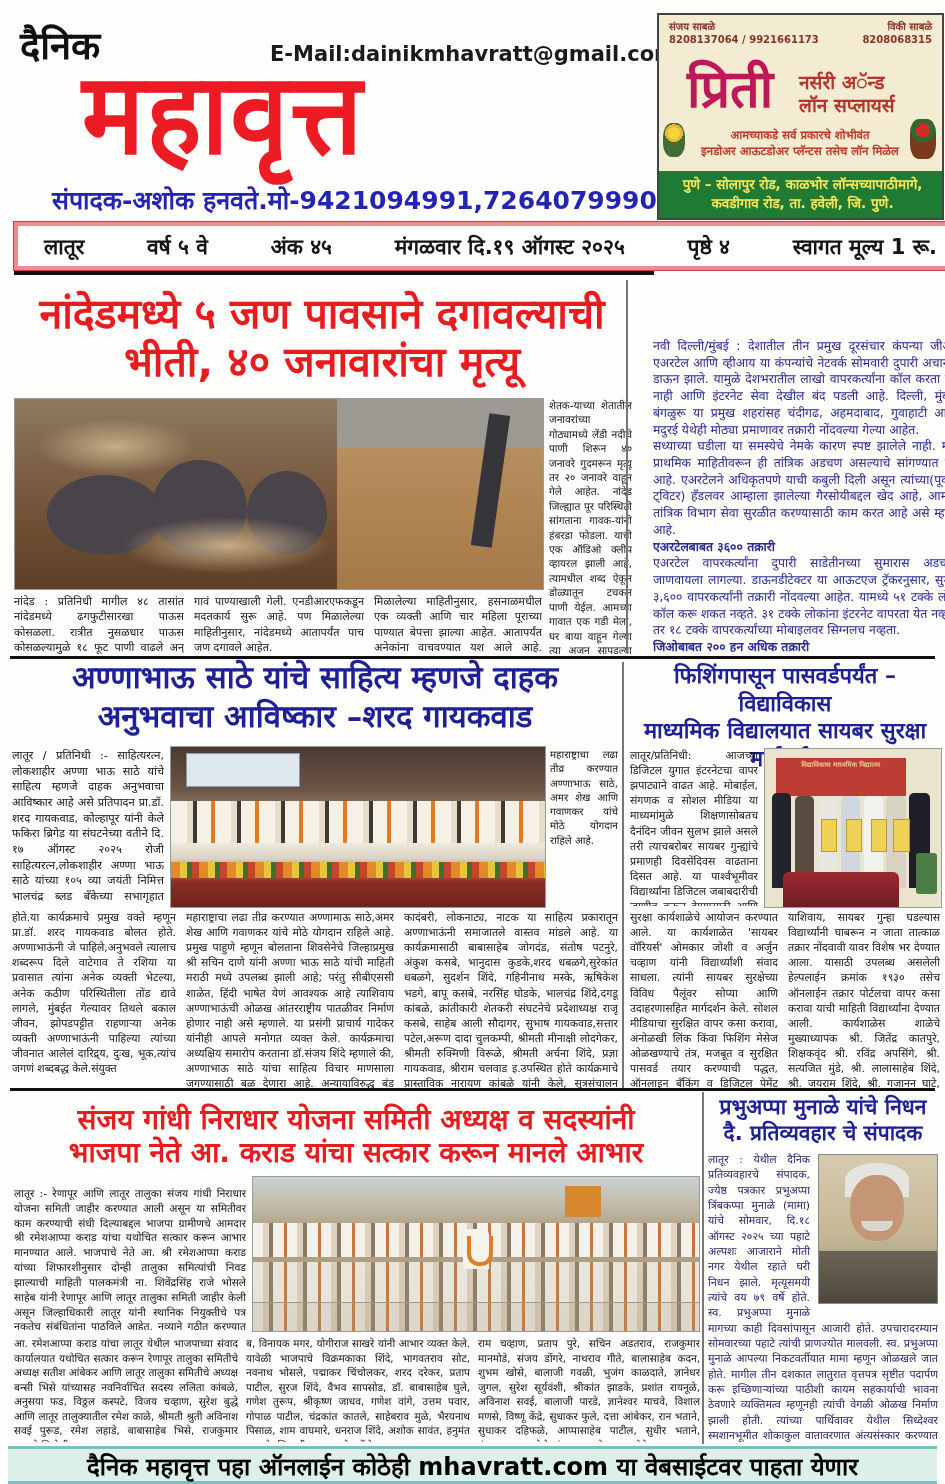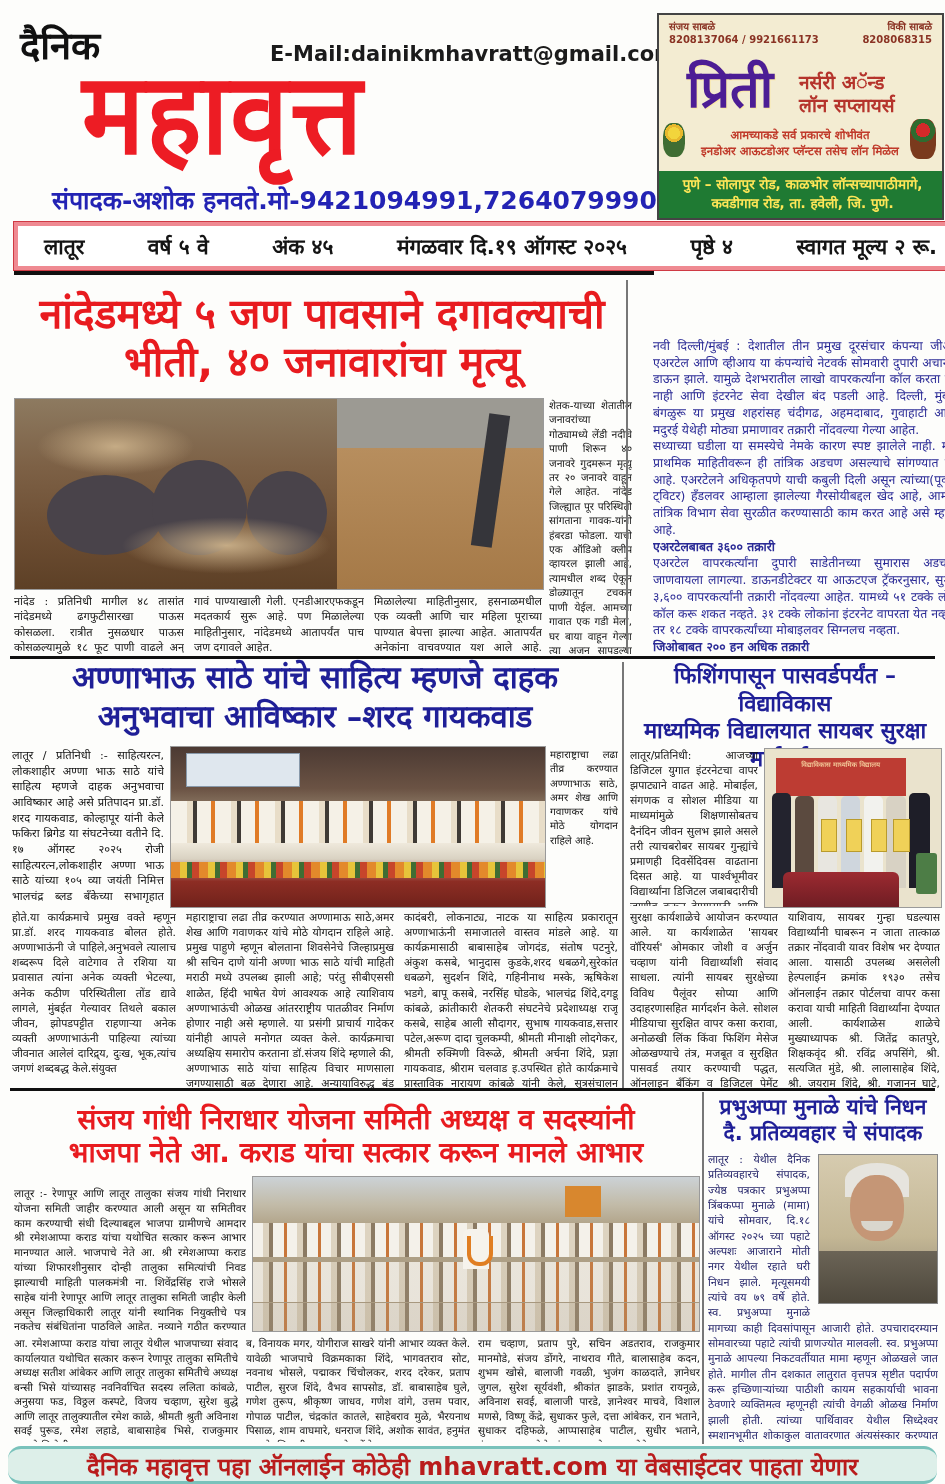--- a/index.html
+++ b/index.html
@@ -12,21 +12,21 @@
   
   .daily{font-size:38px;font-weight:bold;color:#111;}
   .email{font-size:21px;color:#1b1b1b;font-weight:bold;}
   .masthead-title{font-size:104px;font-weight:bold;color:#ed1c24;line-height:1;
                   transform:scaleY(1.08);letter-spacing:2px;}
   .editor-line{font-size:25px;font-weight:bold;color:#2323b4;}
 
   
   .ad{border:2px solid #444;background:#f3ecd2;overflow:hidden;}
   .ad-contact{font-size:10px;color:#8a3324;font-weight:bold;line-height:1.25;}
-  .ad-brand{font-size:52px;font-weight:bold;color:#4c1d95;text-shadow:1px 1px 0 #fbe9a8;}
+  .ad-brand{font-size:52px;font-weight:bold;color:#be185d;text-shadow:1px 1px 0 #fbe9a8;}
   .ad-brand-suffix{font-size:19px;font-weight:bold;color:#b5342c;line-height:1.2;}
   .ad-tagline{font-size:11.5px;font-weight:bold;color:#c03a2a;text-align:center;line-height:1.4;}
   .ad-address{background:#1f7a33;color:#ffe657;font-size:13.5px;font-weight:bold;
               text-align:center;line-height:1.45;padding:4px 2px;}
 
   
   .dateline{border:4px solid #ef8a92;outline:1px solid #cf3a44;background:#fff;
             display:flex;align-items:center;justify-content:space-between;
             padding:0 26px;font-size:21px;font-weight:bold;color:#141414;}
 
@@ -72,21 +72,21 @@
     border-radius:0 0 12px 12px;background:transparent;}
 
   .portrait{float:right;width:118px;height:148px;margin:2px 0 4px 8px;border:1px solid #888;
     position:relative;background:linear-gradient(180deg,#d6cbaf 0%,#c4b795 55%,#8b8270 100%);overflow:hidden;}
   .p-hair{position:absolute;left:26px;top:8px;width:64px;height:34px;border-radius:50% 50% 0 0;background:#e6e4de;}
   .p-face{position:absolute;left:31px;top:20px;width:54px;height:66px;border-radius:46%;background:#c59676;}
   .p-mustache{position:absolute;left:42px;top:66px;width:32px;height:10px;border-radius:0 0 14px 14px;background:#d9d6cd;}
   .p-body{position:absolute;left:0;top:96px;width:100%;height:52px;background:linear-gradient(180deg,#6b6456,#4e483c);}
 
   .footer-band{position:absolute;background:#ddefe9;border-top:3px solid #79c2bb;border-bottom:3px solid #79c2bb;
-    display:flex;align-items:center;justify-content:center;font-size:24px;font-weight:bold;color:#b91c1c;border-radius:13px;}
+    display:flex;align-items:center;justify-content:center;font-size:24px;font-weight:bold;color:#000000;}
 </style>
 </head>
 <body>
 
 <div class="page">
 
   <div class="abs daily" style="left:20px;top:18px;">दैनिक</div>
   <div class="abs email" style="left:270px;top:42px;">E-Mail:dainikmhavratt@gmail.com</div>
   <div class="abs masthead-title" style="left:82px;top:62px;">महावृत्त</div>
   <div class="abs editor-line" style="left:52px;top:182px;">संपादक-अशोक हनवते.मो-9421094991,7264079990</div>
@@ -116,21 +116,21 @@
       <div>कवडीगाव रोड, ता. हवेली, जि. पुणे.</div>
     </div>
   </div>
 
   <div class="abs dateline" style="left:14px;top:222px;width:893px;height:40px;">
     <span>लातूर</span>
     <span>वर्ष ५ वे</span>
     <span>अंक ४५</span>
     <span>मंगळवार दि.१९ ऑगस्ट २०२५</span>
     <span>पृष्ठे ४</span>
-    <span>स्वागत मूल्य २ रू.</span>
+    <span>स्वागत मूल्य 1 रू.</span>
   </div>
   <div class="rule-h" style="left:14px;top:271px;width:640px;height:4px;"></div>
 
   <div class="abs headline-red" style="left:14px;top:281px;width:616px;font-size:41px;">
     <div>नांदेडमध्ये ५ जण पावसाने दगावल्याची</div>
     <div>भीती, ४० जनावारांचा मृत्यू</div>
   </div>
 
   <div class="photo" style="left:14px;top:398px;width:528px;height:190px;">
     <div class="flood-left"></div>

